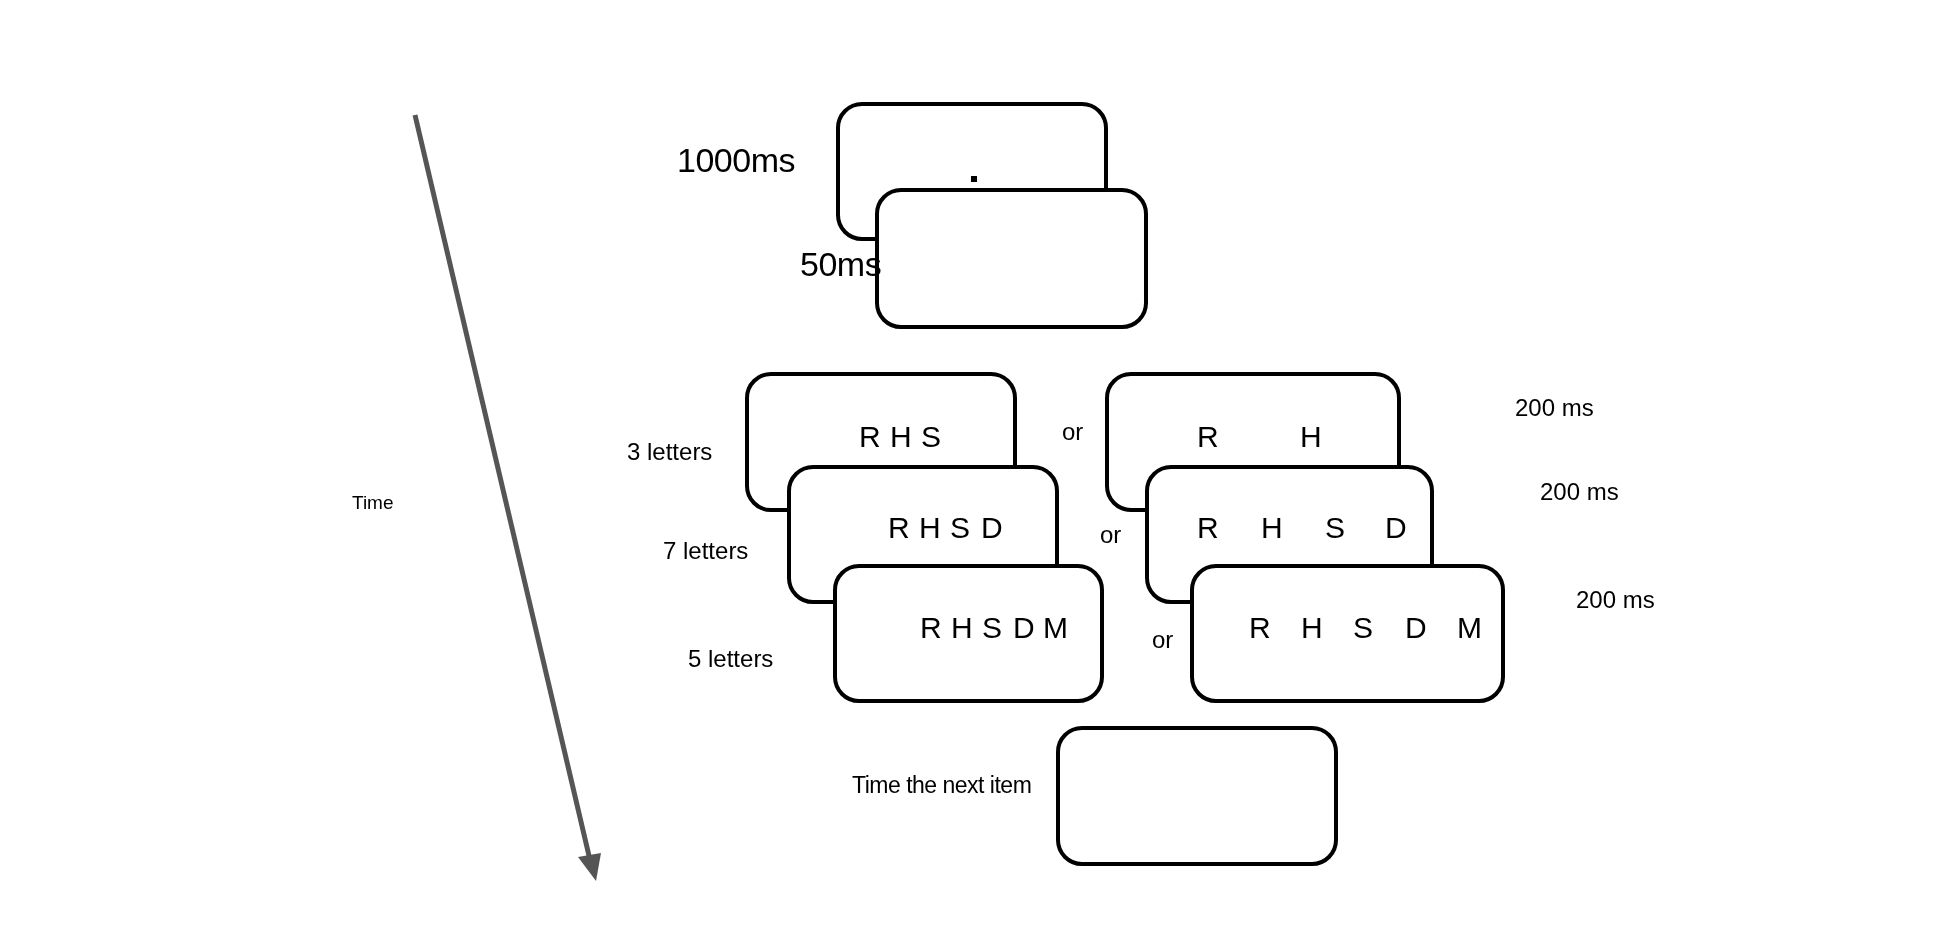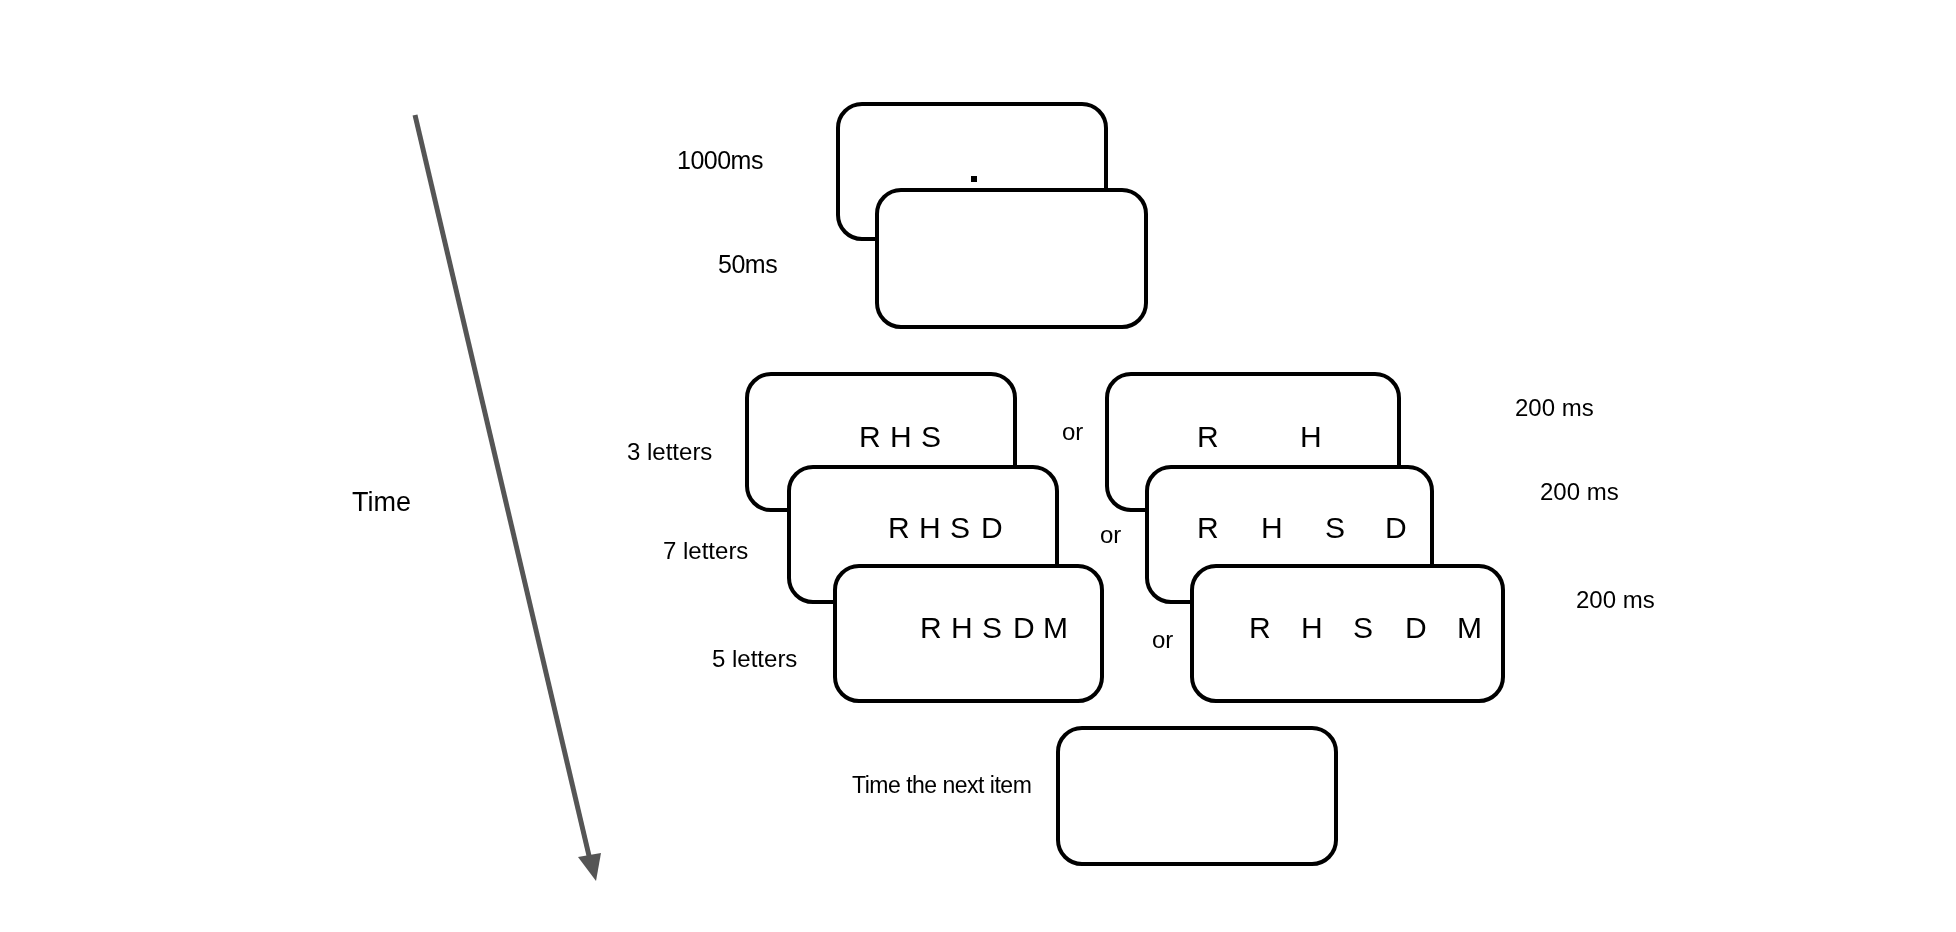--- a/index.html
+++ b/index.html
@@ -2,42 +2,42 @@
 <html><head>
 <meta charset="utf-8">
 <style>
   html, body { margin: 0; padding: 0; background: #ffffff; }
   body { width: 1956px; height: 932px; position: relative; overflow: hidden;
          font-family: "Liberation Sans", sans-serif; color: #000; }
   .box { position: absolute; box-sizing: border-box; border: 4px solid #000;
          border-radius: 26px; background: #fff; }
   .lbl { position: absolute; white-space: nowrap; font-size: 24px; line-height: 1;
          transform: translateY(-50%); }
-  .lbl.narrow { font-size: 25px; letter-spacing: -0.5px; }
+  .lbl.narrow { font-size: 34px; letter-spacing: -0.5px; }
   .letter { position: absolute; font-size: 30px; line-height: 1; transform: translateY(-50%);
             font-family: "Liberation Sans", sans-serif; }
   .dot { position: absolute; width: 6px; height: 6px; background: #000; }
   #arrow { position: absolute; left: 0; top: 0; }
 </style>
 </head>
 <body>
 
 <svg id="arrow" width="1956" height="932">
   <line x1="415" y1="115" x2="590" y2="860" stroke="#555555" stroke-width="5"></line>
   <polygon points="578,857 601,853 596,881" fill="#555555"></polygon>
 </svg>
-<div class="lbl" style="left:352px; top:502px; font-size:27px;">Time</div>
+<div class="lbl" style="left:352px; top:502px; font-size:19px;">Time</div>
 
 <div class="box" style="left:836px; top:102px; width:272px; height:139px;">
   <div class="dot" style="left:131px; top:70px;"></div>
 </div>
 <div class="lbl narrow" style="left:677px; top:160px;">1000ms</div>
 
 <div class="box" style="left:875px; top:188px; width:273px; height:141px;"></div>
-<div class="lbl narrow" style="left:718px; top:264px;">50ms</div>
+<div class="lbl narrow" style="left:800px; top:264px;">50ms</div>
 
 <div class="box" style="left:745px; top:372px; width:272px; height:140px;">
   <span class="letter" style="left:110px; top:61px;">R</span>
   <span class="letter" style="left:141px; top:61px;">H</span>
   <span class="letter" style="left:172px; top:61px;">S</span>
 </div>
 <div class="box" style="left:1105px; top:372px; width:296px; height:140px;">
   <span class="letter" style="left:88px; top:61px;">R</span>
   <span class="letter" style="left:191px; top:61px;">H</span>
   <span class="letter" style="left:40px; top:108px;">S</span>
@@ -69,18 +69,18 @@
   <span class="letter" style="left:176px; top:60px;">D</span>
   <span class="letter" style="left:206px; top:60px;">M</span>
 </div>
 <div class="box" style="left:1190px; top:564px; width:315px; height:139px;">
   <span class="letter" style="left:55px; top:60px;">R</span>
   <span class="letter" style="left:107px; top:60px;">H</span>
   <span class="letter" style="left:159px; top:60px;">S</span>
   <span class="letter" style="left:211px; top:60px;">D</span>
   <span class="letter" style="left:263px; top:60px;">M</span>
 </div>
-<div class="lbl" style="left:712px; top:659px;text-align:right;">5 letters</div>
+<div class="lbl" style="left:688px; top:659px;text-align:right;">5 letters</div>
 <div class="lbl" style="left:1152px; top:640px;">or</div>
 <div class="lbl" style="left:1576px; top:600px;">200 ms</div>
 
 <div class="box" style="left:1056px; top:726px; width:282px; height:140px;"></div>
 <div class="lbl narrow" style="left:852px; top:785px; font-size:23px;">Time the next item</div>
 
 </body></html>

